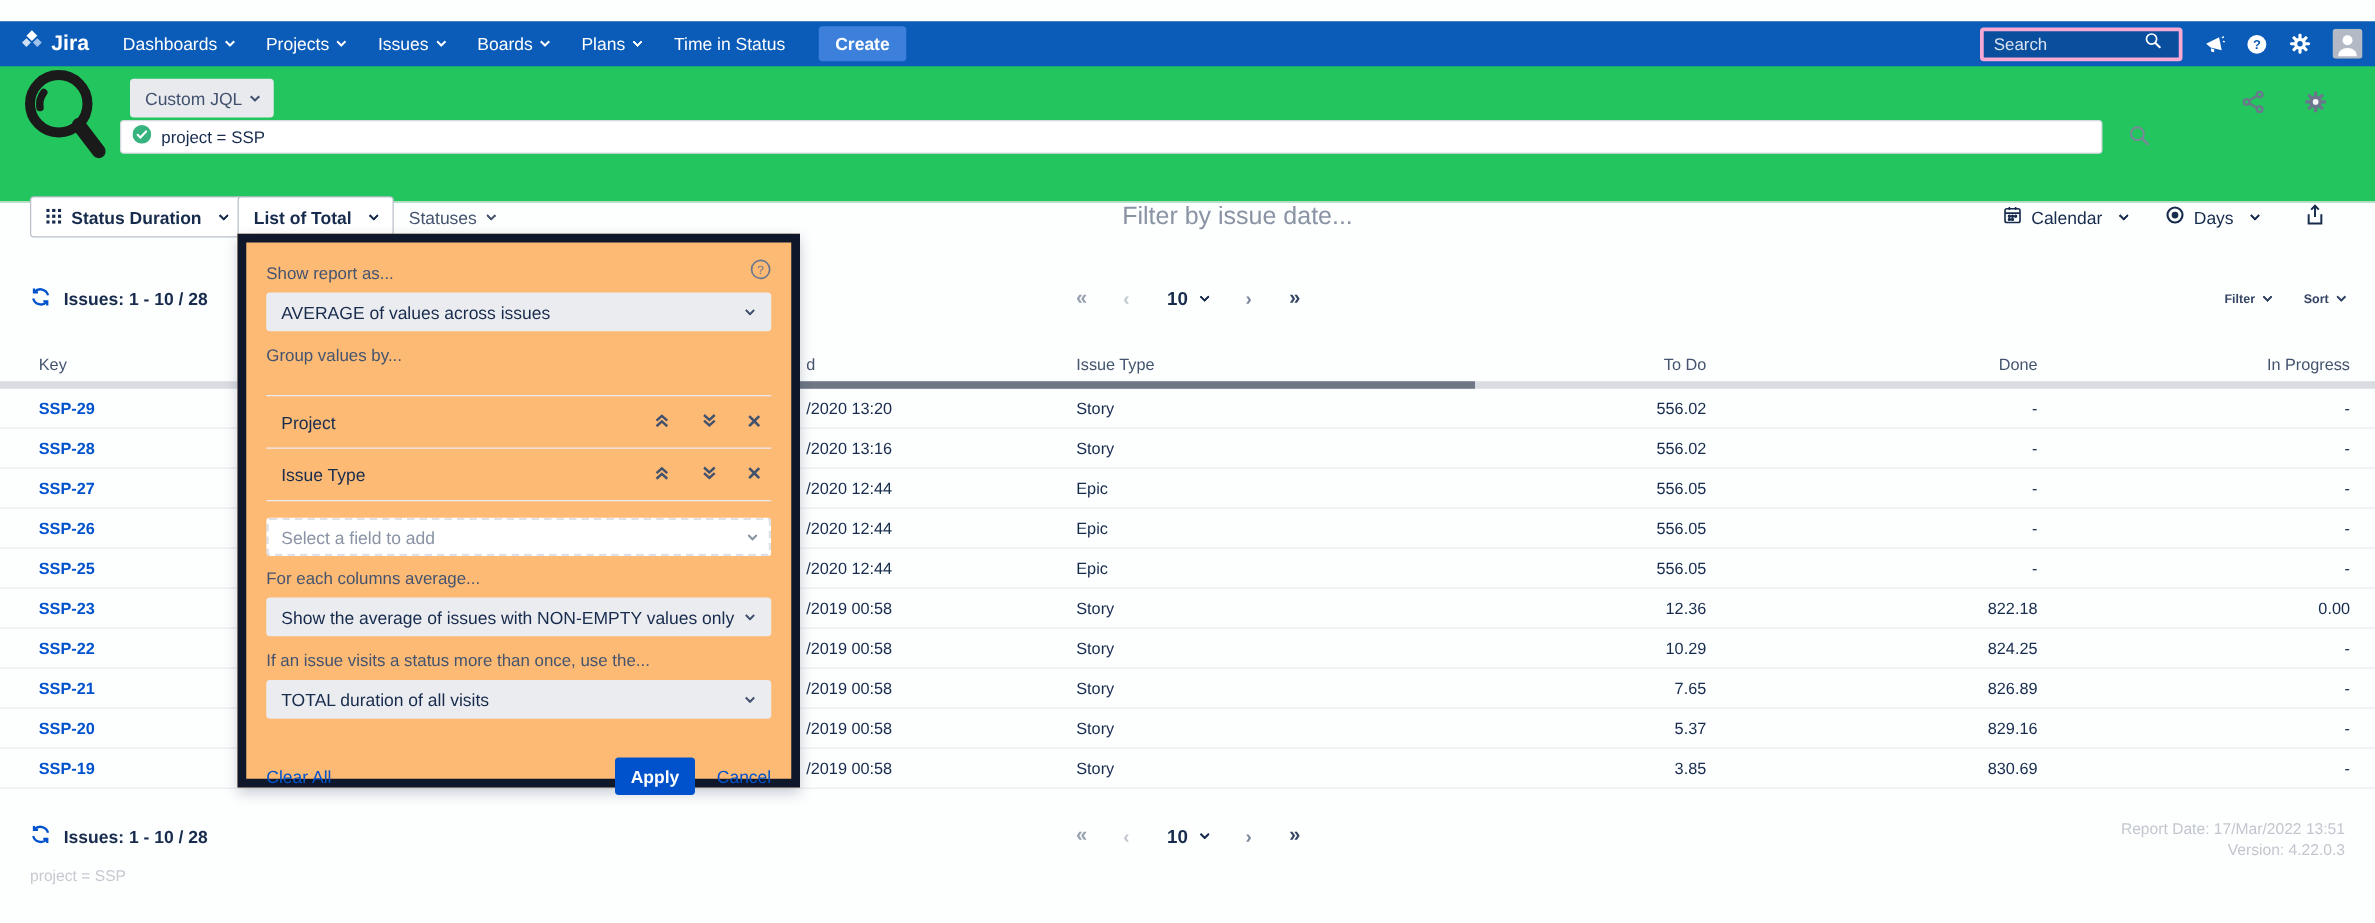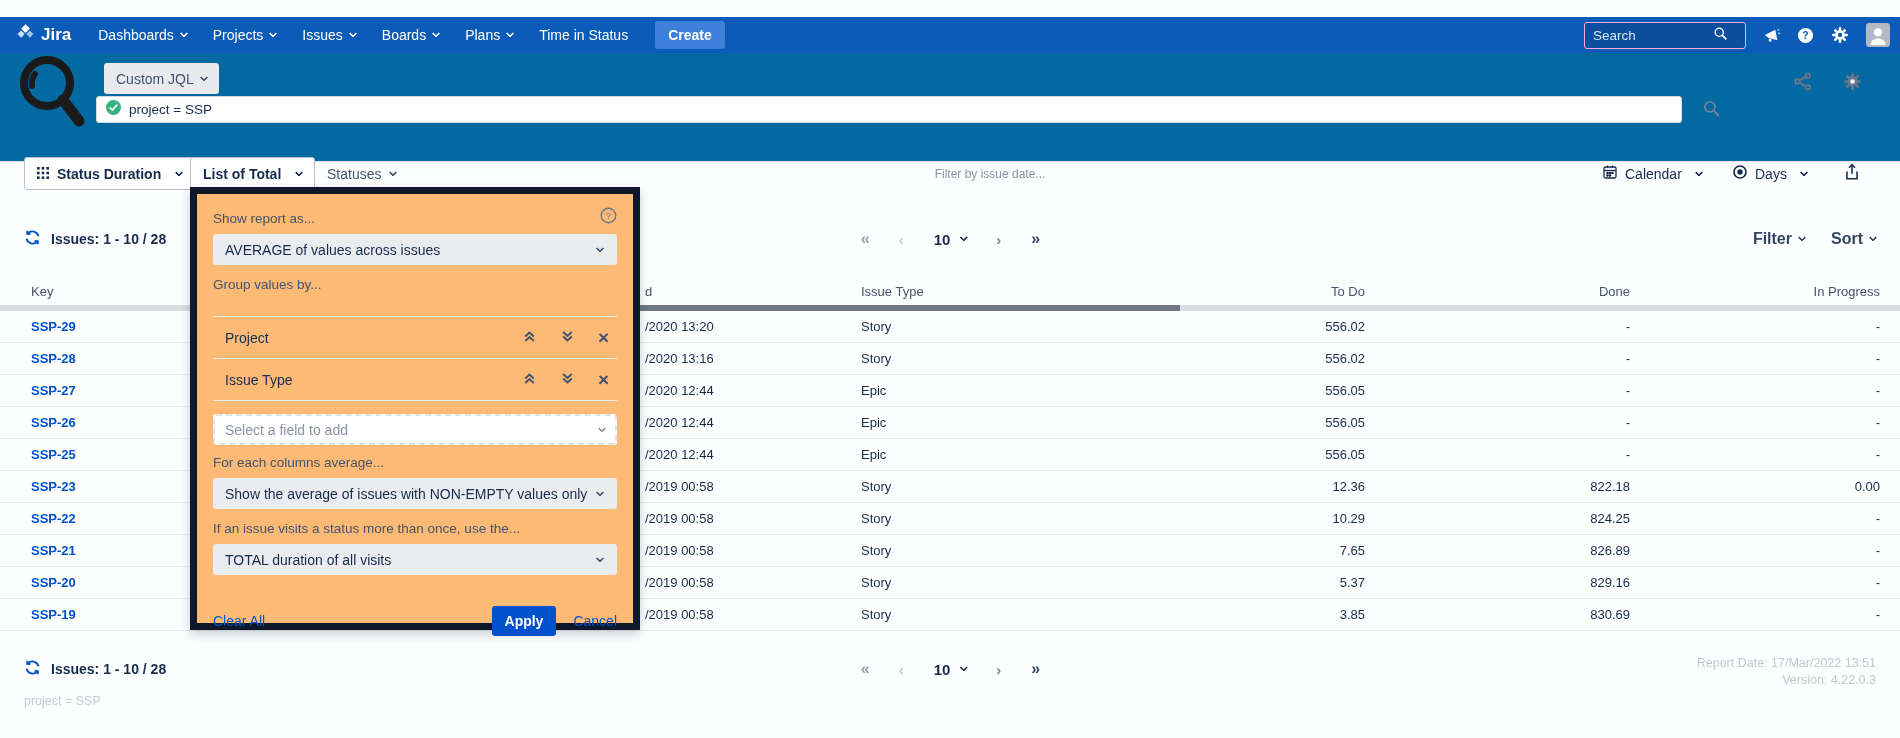--- a/index.html
+++ b/index.html
@@ -7,40 +7,40 @@
   body { font-family:"Liberation Sans", sans-serif; background:#FDFEFE; color:#172B4D; }
   .root { position:relative; width:1900px; height:738px; }
 
   
   .nav { position:absolute; top:0; left:0; right:0; height:36px; background:#0B5CB8; display:flex; align-items:center; padding:0 10px 0 16px; z-index:60;margin-top:17px; }
   .brand { display:flex; align-items:center; gap:6px; color:#fff; font-size:17px; font-weight:bold; margin-right:14px; }
   .nav-item { color:#fff; font-size:14px; padding:0 13px; display:flex; align-items:center; cursor:pointer; white-space:nowrap; }
   .chev { display:inline-block; width:6px; height:6px; border-right:2px solid currentColor; border-bottom:2px solid currentColor; transform:rotate(45deg) translate(-1px,-1px); margin-left:7px; border-radius:1px; }
   .create-btn { background:#3C80DC; color:#fff; font-size:14px; font-weight:bold; border:none; border-radius:3px; padding:6px 13px; margin-left:14px; cursor:pointer; }
   .nav-right { margin-left:auto; display:flex; align-items:center; gap:17px; }
-  .nav-search { background:#0A4E9E; border:1px solid #f9a8d4; border-radius:3px; height:27px; width:162px; display:flex; align-items:center; padding:0 8px; }
+  .nav-search { background:#0A4E9E; border:3px solid #f9a8d4; border-radius:3px; height:27px; width:162px; display:flex; align-items:center; padding:0 8px; }
   .nav-search input { background:transparent; border:none; outline:none; color:#fff; font-size:13.5px; width:120px; font-family:"Liberation Sans",sans-serif; }
   .nav-search input::placeholder { color:rgba(255,255,255,.85); }
   .icon-btn { display:flex; align-items:center; justify-content:center; cursor:pointer; }
 
   
-  .subheader { position:absolute; top:36px; left:0; right:0; height:126px; background:#0369a1; border-bottom:1px solid #E1E4E8;text-decoration:underline; }
+  .subheader { position:absolute; top:36px; left:0; right:0; height:126px; background:#22c55e; border-bottom:1px solid #E1E4E8;text-decoration:underline; }
   .biglogo { position:absolute; left:17px; top:17px; }
   .mode-btn { position:absolute; left:104px; top:27px; height:31px; background:#E8EAEE; border:none; border-radius:3px; color:#42526E; font-size:14px; padding:0 12px; display:flex; align-items:center; cursor:pointer; font-family:"Liberation Sans",sans-serif; }
   .jql-box { position:absolute; left:96px; top:60px; width:1586px; height:27px; background:#fff; border:1px solid #D5D9E0; border-radius:3px; display:flex; align-items:center; padding:0 9px; gap:8px; }
   .jql-box input { border:none; outline:none; font-size:13.5px; color:#172B4D; flex:1; font-family:"Liberation Sans",sans-serif; background:transparent; }
   .mini-search { position:absolute; left:1702px; top:63px; color:#8993A4; cursor:pointer; }
   .hdr-share { position:absolute; left:1793px; top:36px; }
   .hdr-gear  { position:absolute; left:1843px; top:36px; }
 
   
   .toolbar { position:absolute; top:155px; left:0; right:0; height:38px; }
   .tb-btn { position:absolute; top:2px; height:33px; border:1px solid #B9C0CC; border-radius:3px; background:#fff; color:#172B4D; font-size:14px; font-weight:bold; display:flex; align-items:center; padding:0 12px; gap:8px; cursor:pointer; font-family:"Liberation Sans",sans-serif; }
   .tb-plain { position:absolute; top:2px; height:33px; display:flex; align-items:center; color:#44546F; font-size:14px; cursor:pointer; gap:2px; }
-  .date-filter { position:absolute; left:790px; top:2px; width:400px; height:33px; text-align:center; border:none; background:transparent; color:#8993A4; font-size:12px; outline:none; font-family:"Liberation Sans",sans-serif; }
+  .date-filter { position:absolute; left:790px; top:2px; width:400px; height:33px; text-align:center; border:none; background:transparent; color:#8993A4; font-size:20px; outline:none; font-family:"Liberation Sans",sans-serif; }
   .date-filter::placeholder { color:#8993A4; }
 
   
   .panel { position:absolute; left:190px; top:187px; width:450px; height:443px; background:#fdba74; border:7px solid #0f172a; box-shadow:0 4px 10px rgba(9,30,66,.22); z-index:50; padding:13px 16px 14px 16px; }
   .panel-label { color:#44546F; font-size:13.5px; margin:4px 0 8px 0; }
   .panel-row1 { display:flex; justify-content:space-between; align-items:flex-start; }
   .sel { background:#EBECF0; border-radius:3px; height:31px; display:flex; align-items:center; padding:0 12px; font-size:14px; color:#172B4D; cursor:pointer; justify-content:space-between; margin-bottom:12px; }
   .sel .chev { color:#42526E; margin-right:2px; }
   .group-wrap { border-top:1px solid #EBECF0;margin-top:24px; }
   .group-row { height:42px; display:flex; align-items:center; border-bottom:1px solid #EBECF0; padding-left:12px; font-size:14px; color:#172B4D; }
@@ -60,21 +60,21 @@
   .meta-top { top:222px; }
   .meta-bottom { top:652px; }
   .issues-count { display:flex; align-items:center; gap:10px; margin-left:24px; font-size:14px; color:#172B4D; }
   .pager { position:absolute; left:50%; transform:translateX(-50%); display:flex; align-items:center; gap:30px; font-size:15px; }
   .pg-first,.pg-last { color:#344563; font-size:16px; cursor:pointer; letter-spacing:-1px; }
   .pg-first { color:#97A0AF; }
   .pg-prev { color:#C1C7D0; cursor:default; font-size:15px; }
   .pg-next { color:#7A869A; cursor:pointer; font-size:15px; }
   .pg-size { color:#172B4D; display:flex; align-items:center; cursor:pointer; font-size:15px; }
   .pg-size .chev { color:#172B4D; margin-left:10px; }
-  .filter-sort { position:absolute; right:24px; display:flex; gap:26px; color:#344563; font-size:16px; }
+  .filter-sort { position:absolute; right:24px; display:flex; gap:26px; color:#344563; font-size:10px; }
   .filter-sort > div { display:flex; align-items:center; cursor:pointer; }
 
   
   .tgrid { display:grid; grid-template-columns:24px 176px 600px 200px 370px 260px 250px 20px; align-items:center; }
   .thead { position:absolute; top:278px; left:0; right:0; height:26px; color:#44546F; font-size:13px; }
   .scrollbar { position:absolute; top:305px; left:0; right:0; height:6px; background:#D9DCE1; }
   .scroll-thumb { position:absolute; left:615px; width:565px; top:0; height:6px; background:#6F7785; cursor:pointer; }
   .tbody { position:absolute; top:311px; left:0; right:0; }
   .trow { height:32px; border-bottom:1px solid #EBECF0; font-size:13px; color:#172B4D; cursor:default; }
   .c-key { padding-left:7px; color:#0052CC; font-weight:bold; cursor:pointer; }

